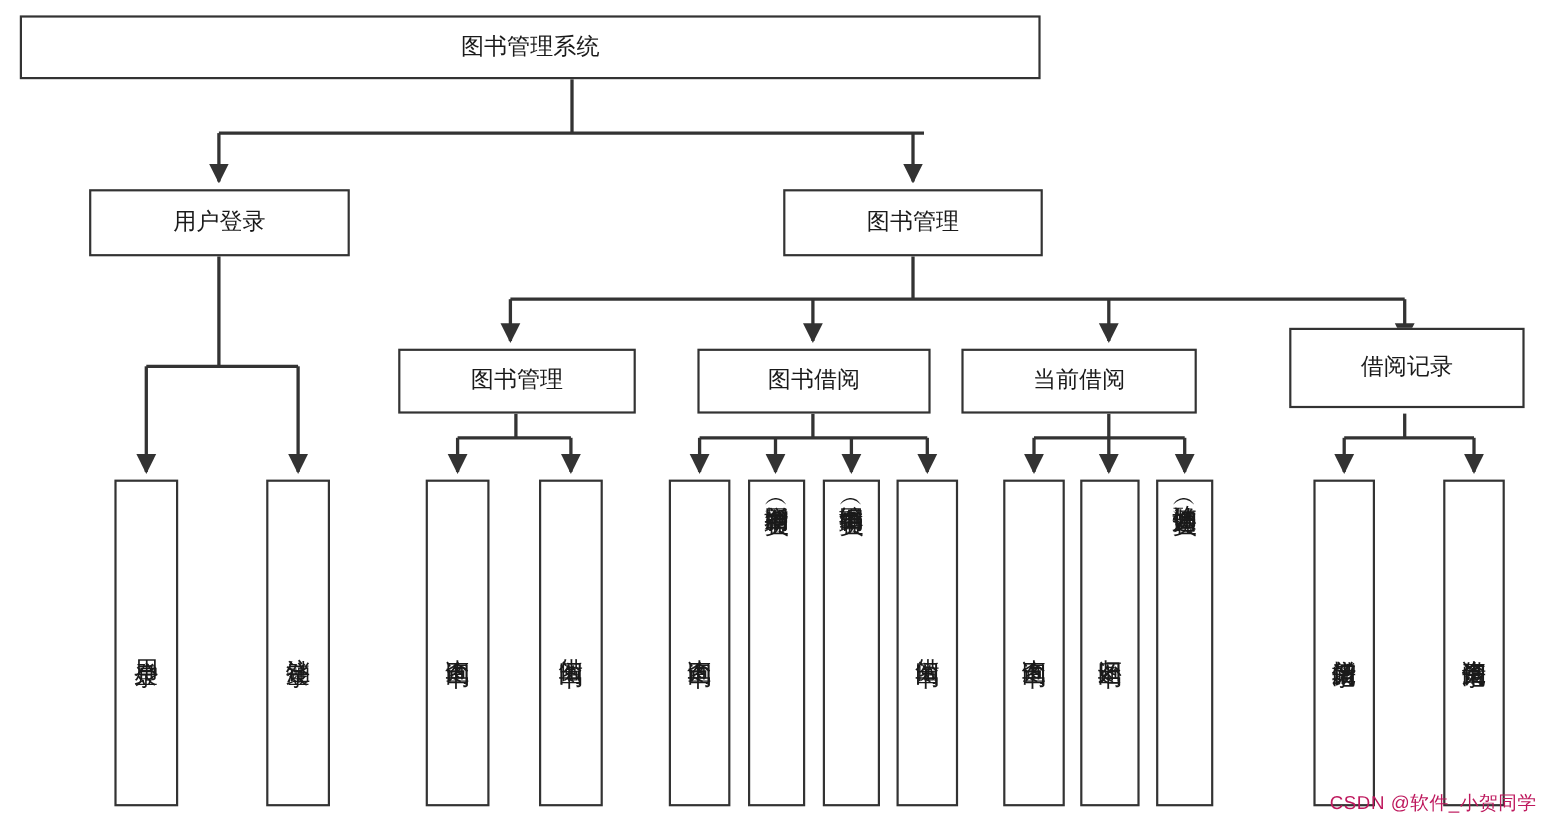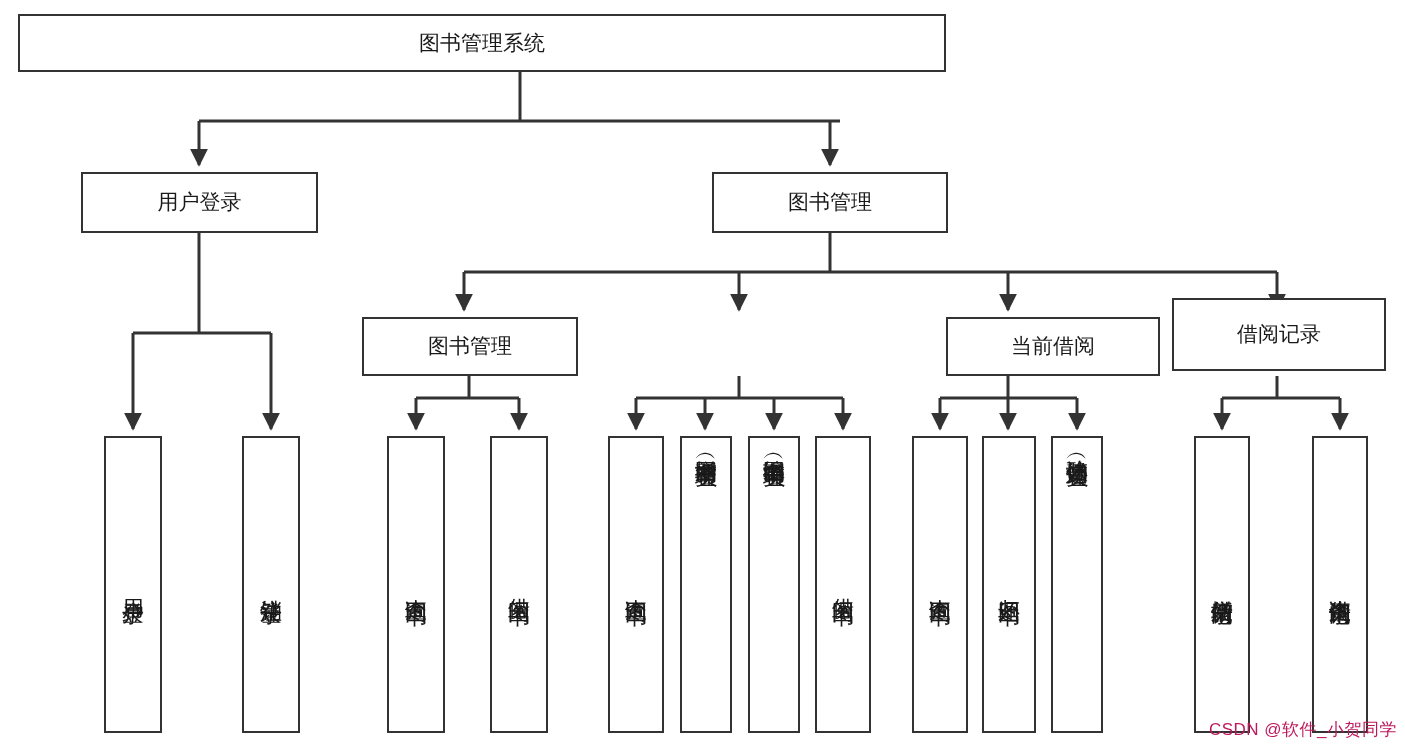--- a/index.html
+++ b/index.html
@@ -140,21 +140,24 @@
   <div class="node horiz" style="left:81px; top:172px; width:237px; height:61px;">
     <span class="label">用户登录</span>
   </div>
   <div class="node horiz" style="left:712px; top:172px; width:236px; height:61px;">
     <span class="label">图书管理</span>
   </div>
 
   <div class="node horiz" style="left:362px; top:317px; width:216px; height:59px;">
     <span class="label">图书管理</span>
   </div>
-  <div class="node horiz" style="left:946px; top:317px; width:214px; height:59px;">
+  <div class="node horiz" style="left:634px; top:317px; width:212px; height:59px;">
+    <span class="label">图书借阅</span>
+  </div>
+  <div class="node horiz" style="left:874px; top:317px; width:214px; height:59px;">
     <span class="label">当前借阅</span>
   </div>
   <div class="node horiz" style="left:1172px; top:298px; width:214px; height:73px;">
     <span class="label">借阅记录</span>
   </div>
 
   <div class="node vert" style="left:104px; top:436px; width:58px; height:297px;">
     <span class="label">用户登录</span>
   </div>
   <div class="node vert" style="left:242px; top:436px; width:58px; height:297px;">

